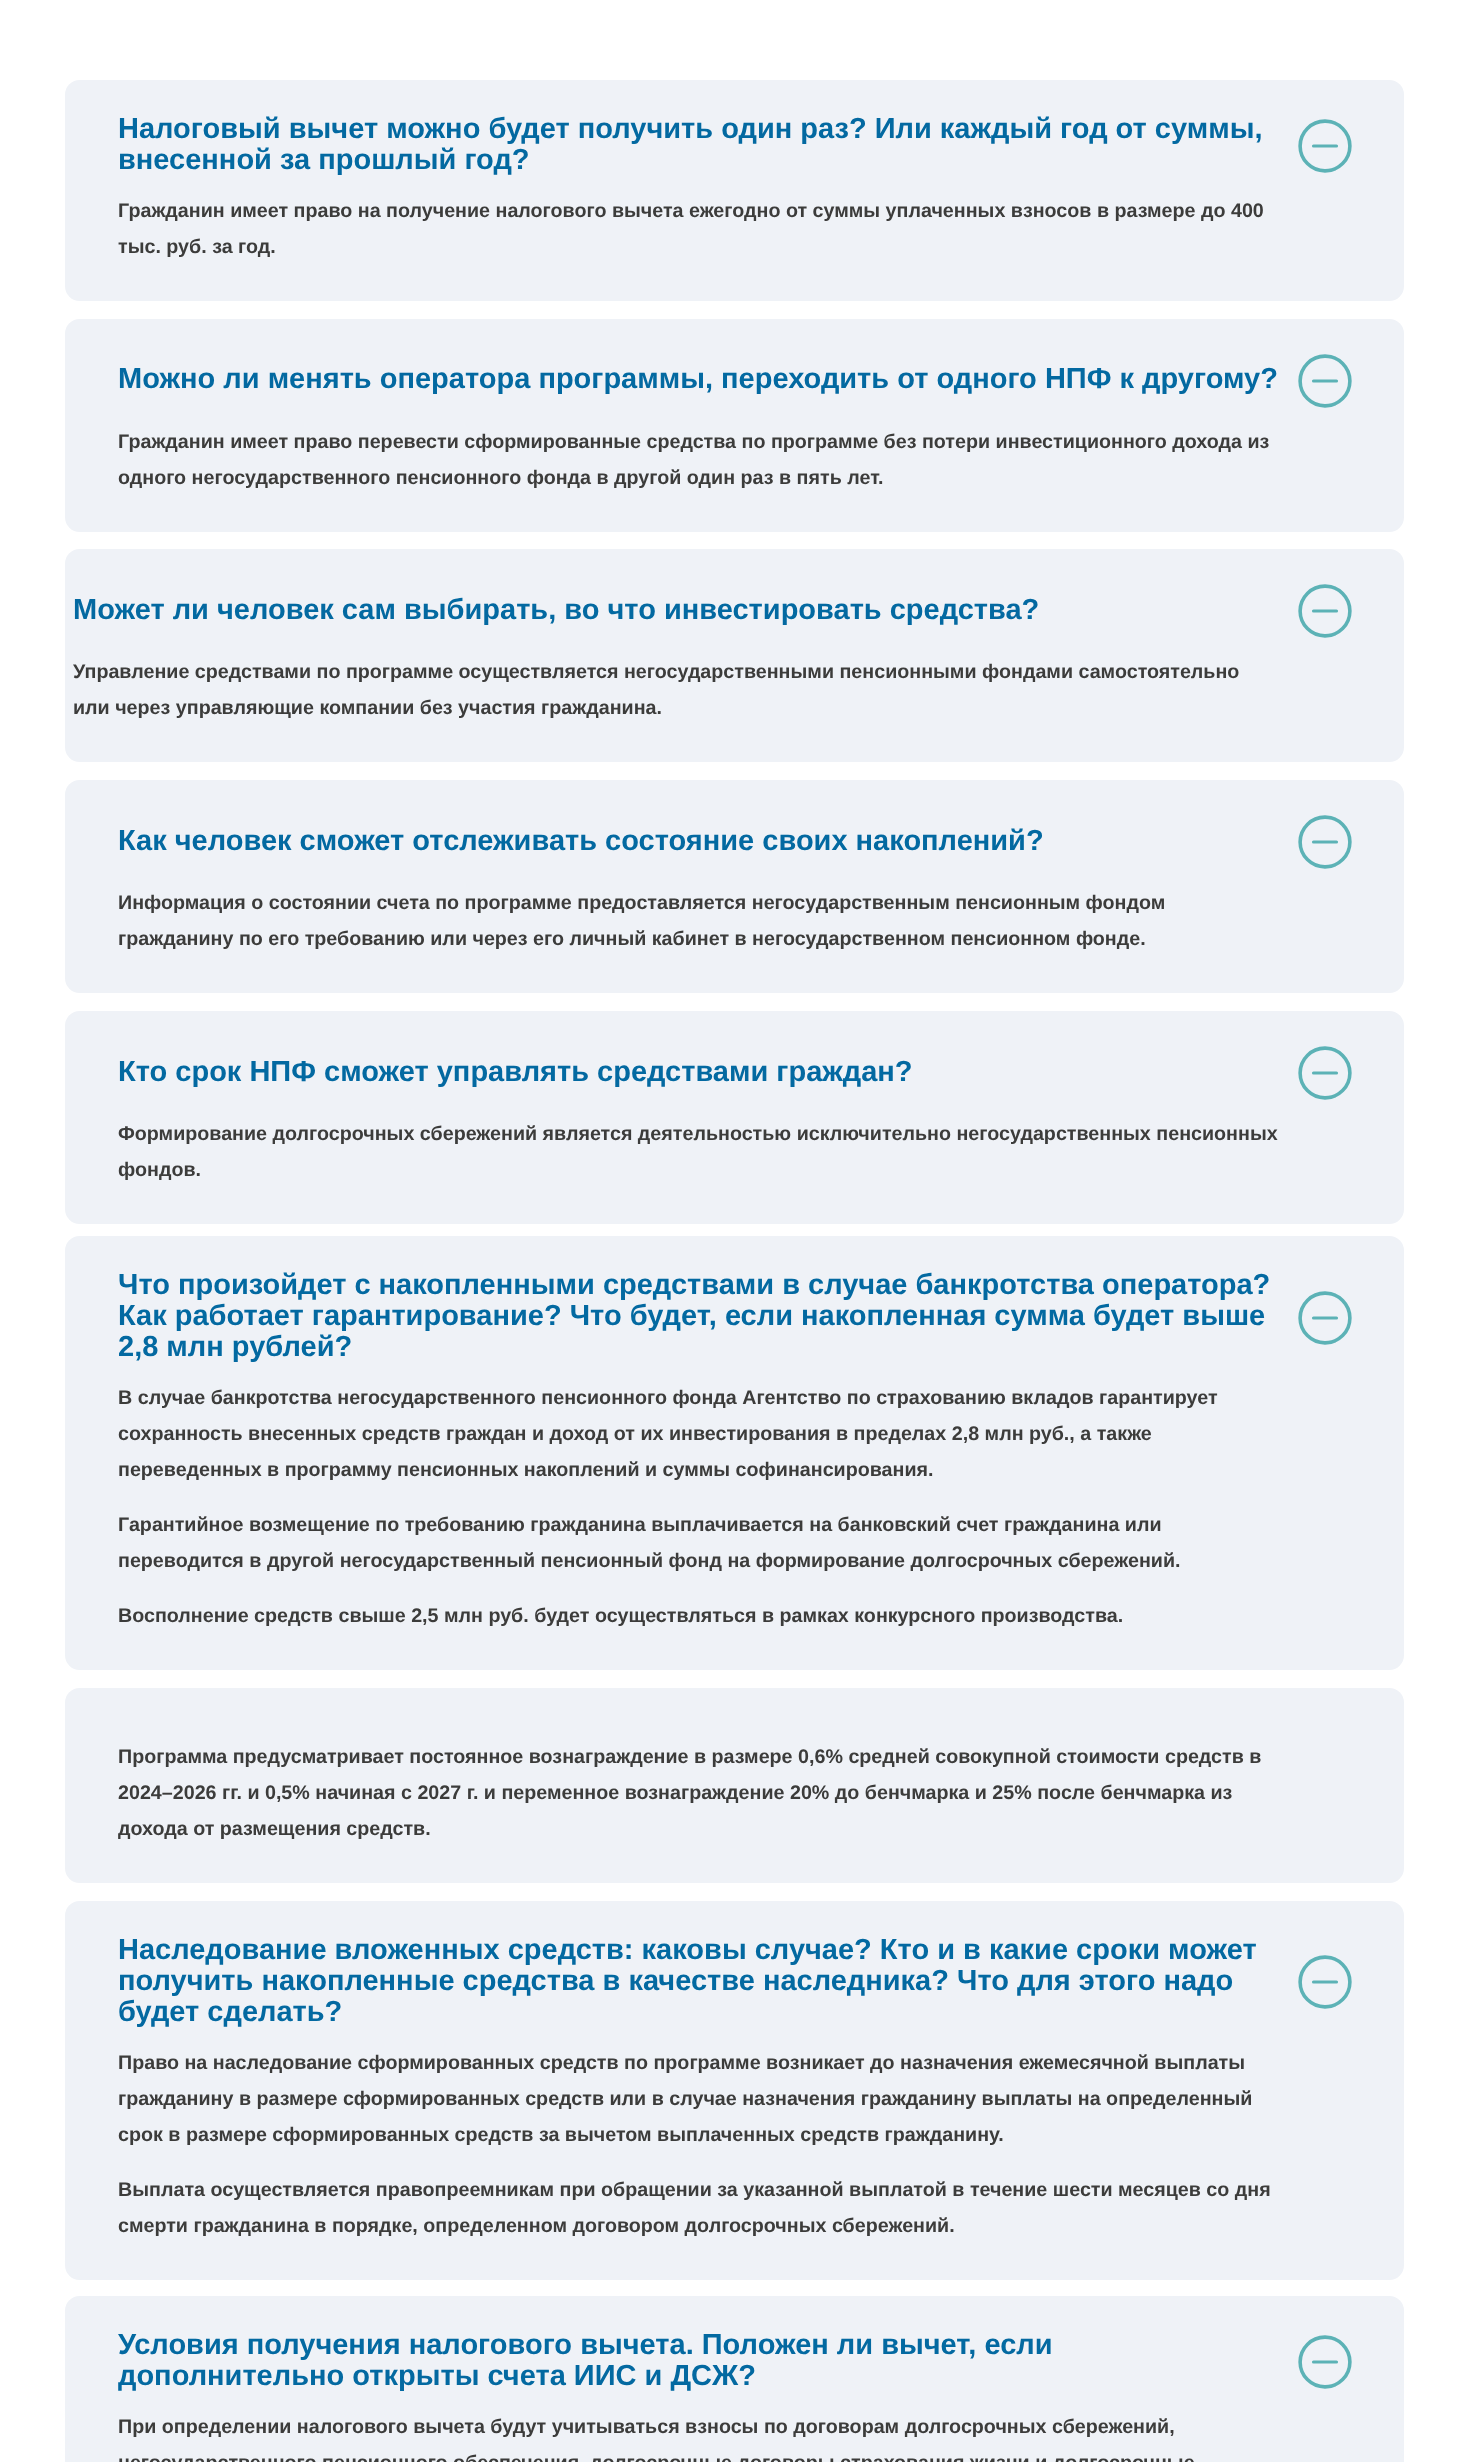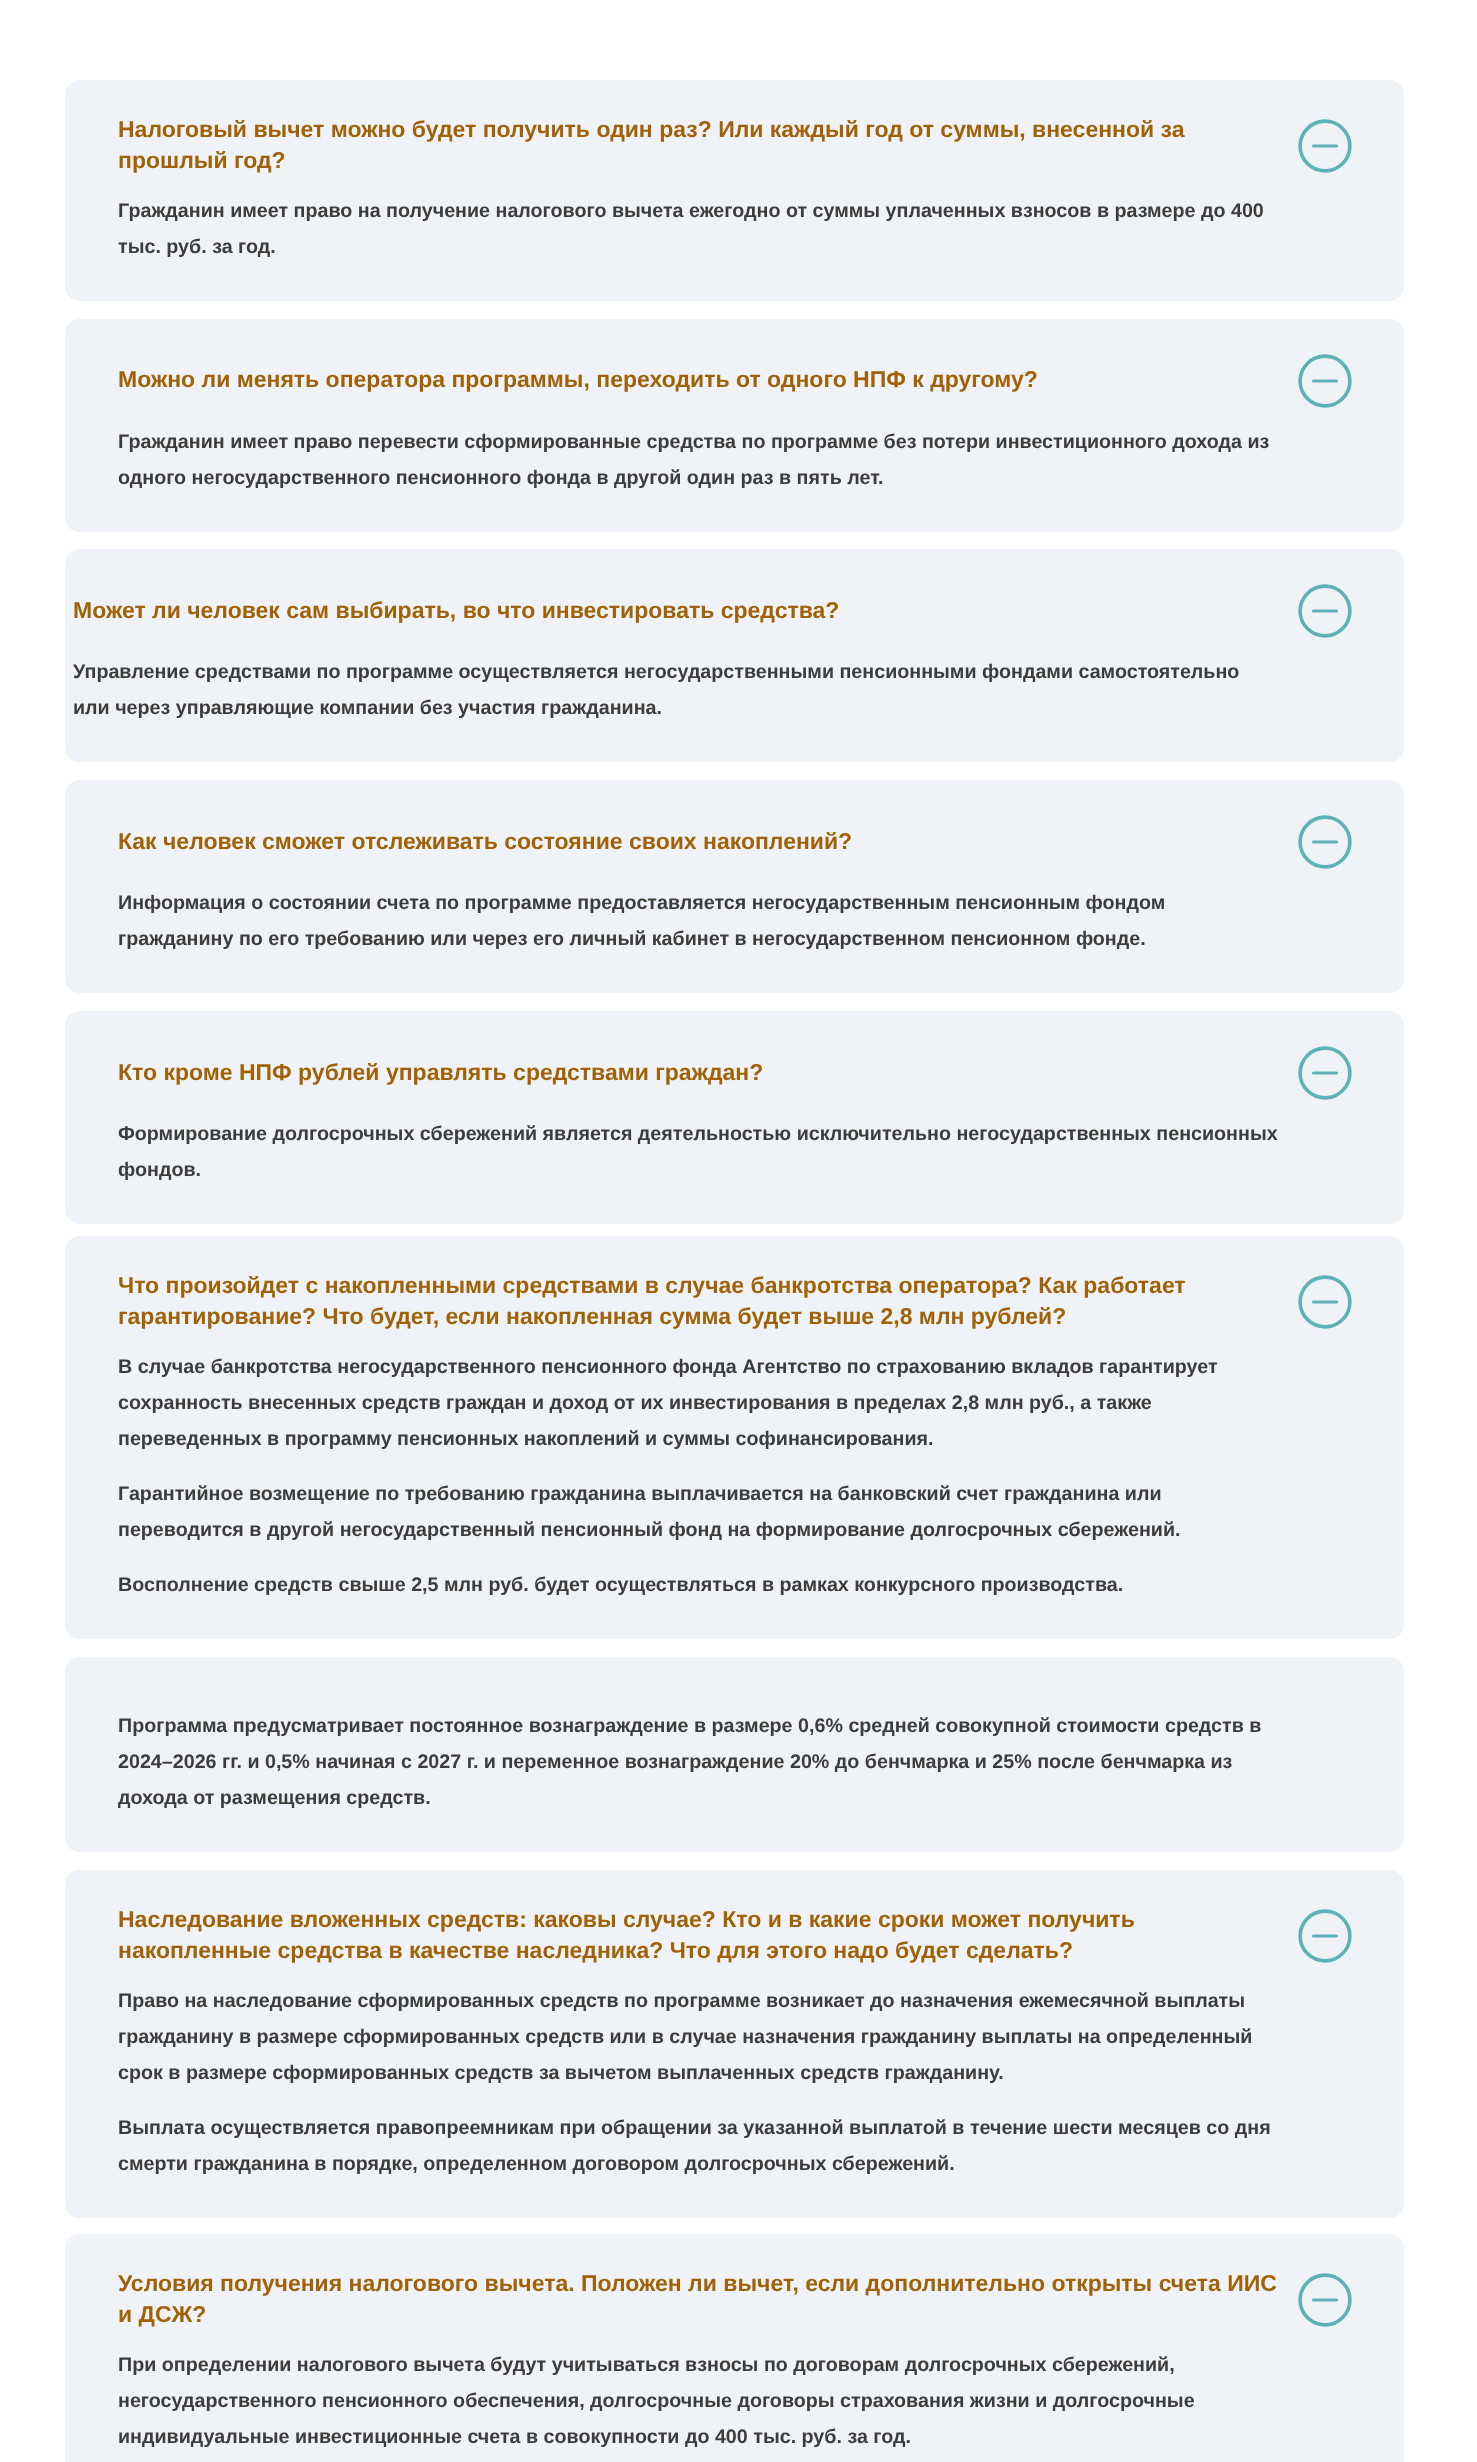--- a/index.html
+++ b/index.html
@@ -39,24 +39,24 @@
   .faq-item:nth-child(8) { margin-bottom: 15.8px; }
   .faq-item:last-child { margin-bottom: 0; }
   .faq-header {
     display: flex;
     align-items: center;
     justify-content: space-between;
   }
   .faq-question {
     flex: 0 0 1168px;
     width: 1168px;
-    font-size: 23px;
+    font-size: 29px;
     line-height: 31px;
     font-weight: 700;
-    color: #a16207;
+    color: #0369a1;
     margin: 0;
     letter-spacing: 0;
   }
   .toggle-icon {
     flex: 0 0 54px;
     width: 54px;
     height: 54px;
     display: block;
     position: relative;
     top: 1px;
@@ -131,21 +131,21 @@
             <path d="M31.6 55H78.4" stroke="#5cb2b6" stroke-width="6.4" stroke-linecap="round"></path>
           </svg>
         </span>
       </div>
       <div class="faq-answer">
           <p>Информация о состоянии счета по программе предоставляется негосударственным пенсионным фондом гражданину по его требованию или через его личный кабинет в негосударственном пенсионном фонде.</p>
       </div>
     </section>
     <section class="faq-item">
       <div class="faq-header">
-        <h3 class="faq-question">Кто кроме НПФ рублей управлять средствами граждан?</h3>
+        <h3 class="faq-question">Кто срок НПФ сможет управлять средствами граждан?</h3>
         <span class="toggle-icon" role="button">
           <svg viewBox="0 0 110 110" fill="none" focusable="false">
             <circle cx="55" cy="55" r="50.7" stroke="#5cb2b6" stroke-width="7.3"></circle>
             <path d="M31.6 55H78.4" stroke="#5cb2b6" stroke-width="6.4" stroke-linecap="round"></path>
           </svg>
         </span>
       </div>
       <div class="faq-answer">
           <p>Формирование долгосрочных сбережений является деятельностью исключительно негосударственных пенсионных фондов.</p>
       </div>

